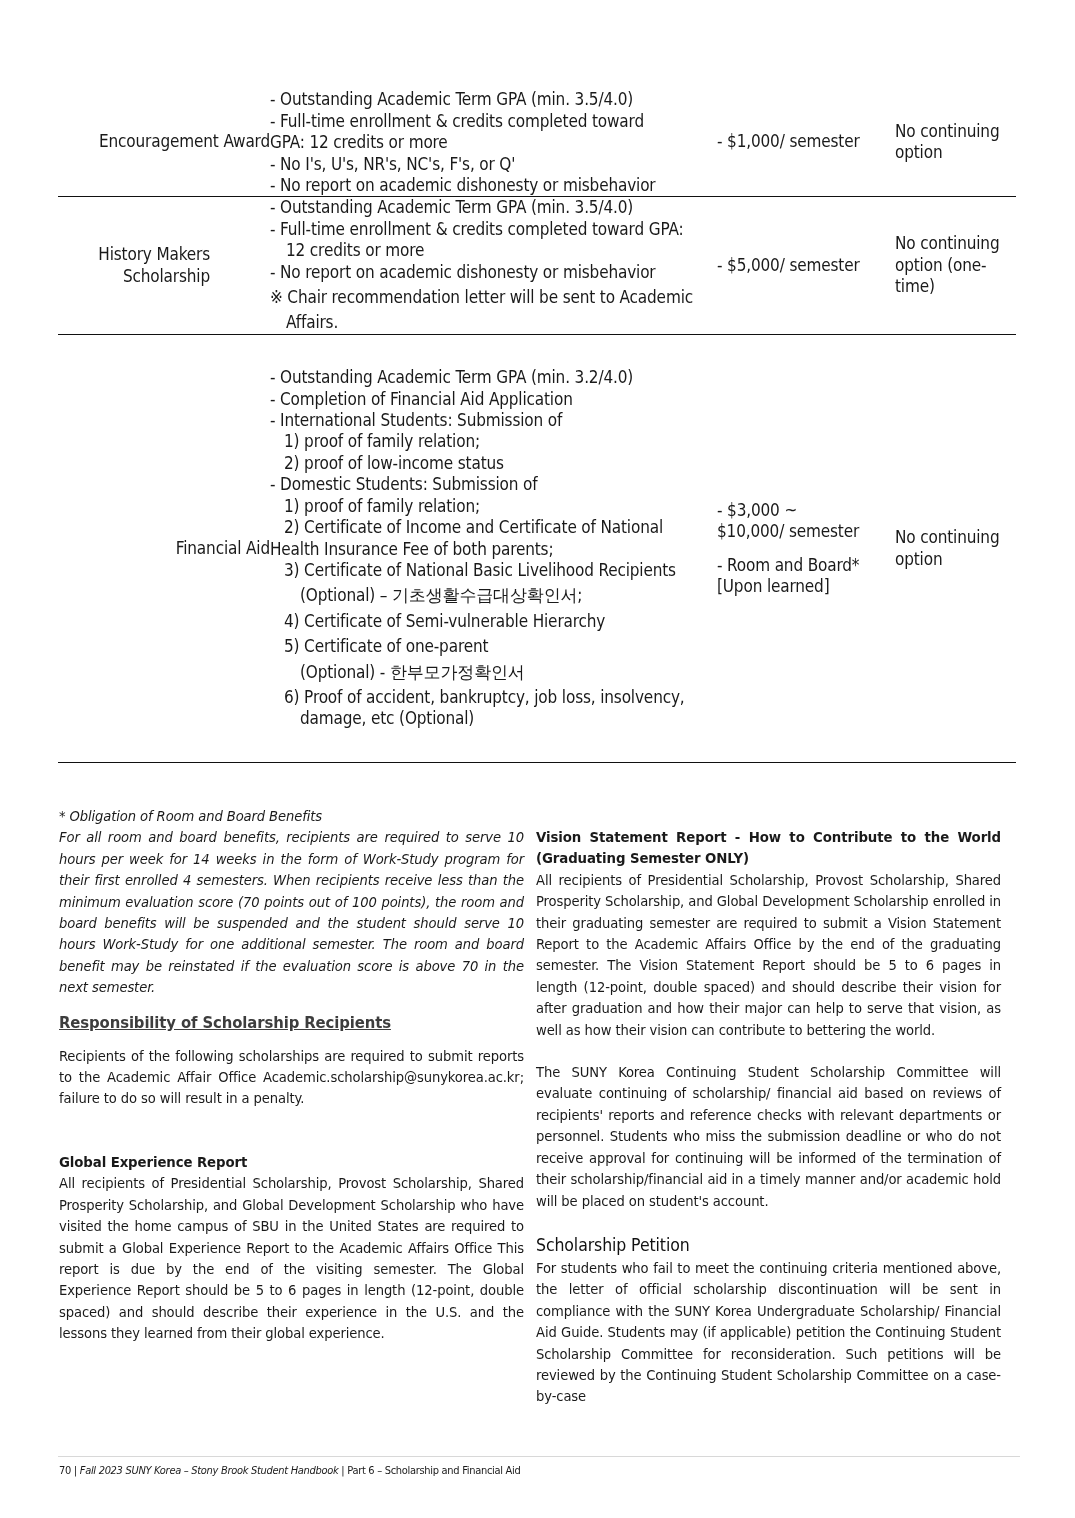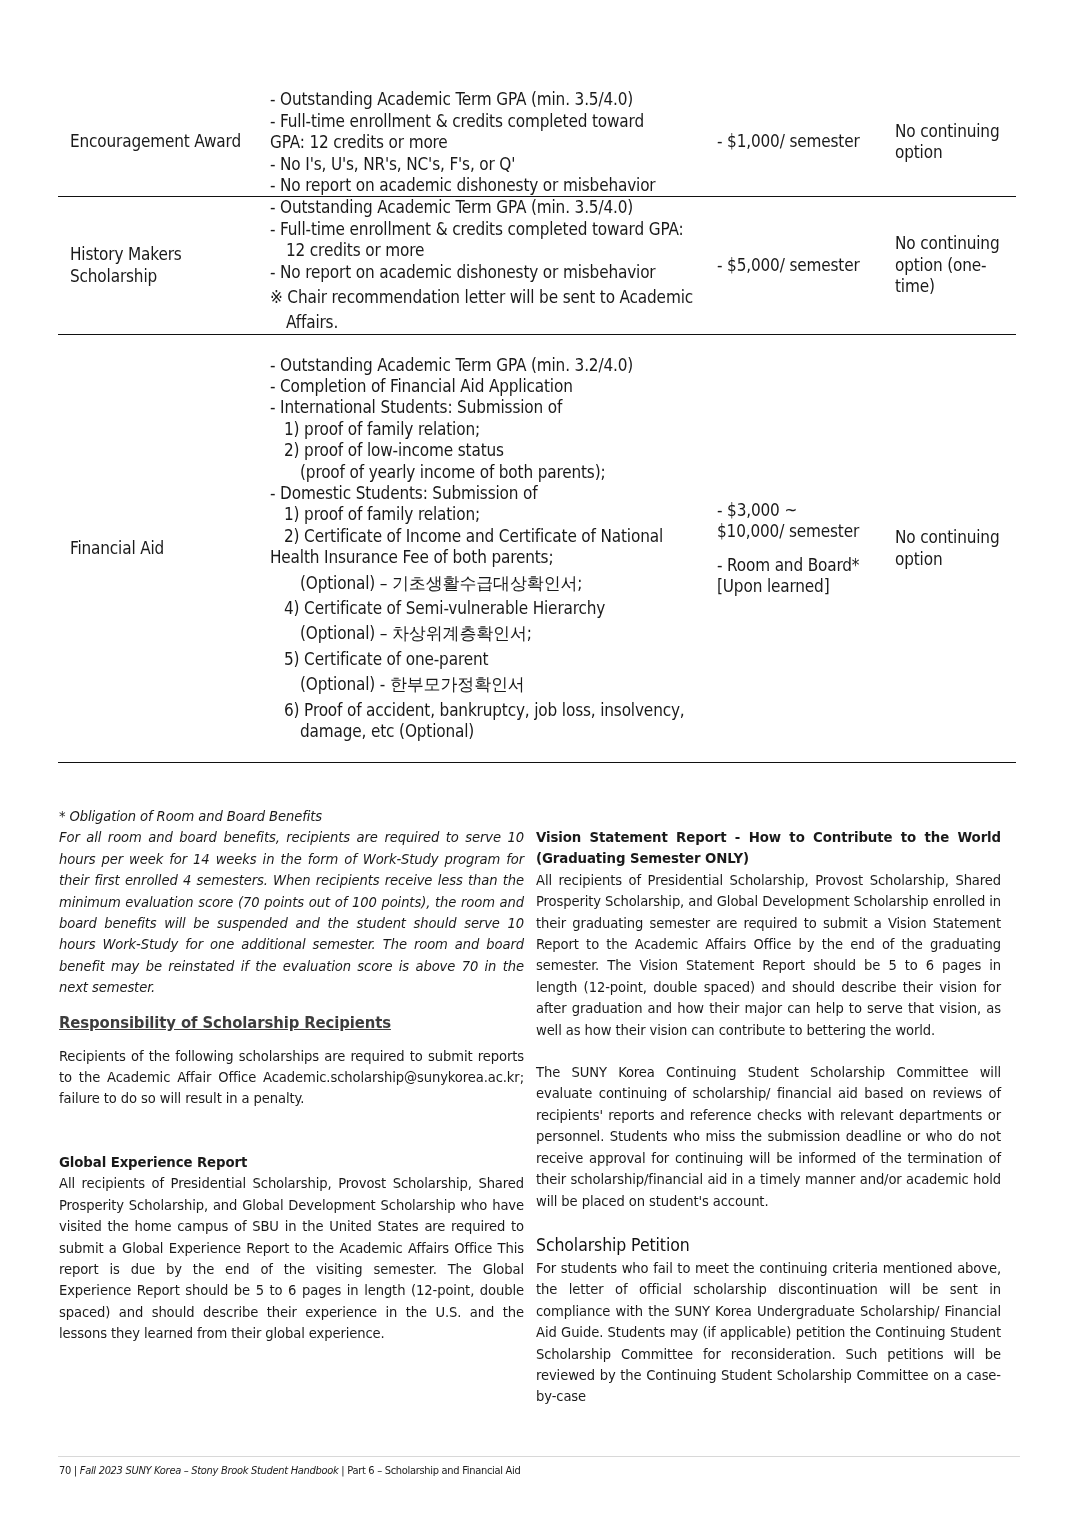--- a/index.html
+++ b/index.html
@@ -10,21 +10,21 @@
   }
   .page { position: absolute; left: 0; top: 0; width: 1075px; height: 1518px; }
 
   
   .table { position: absolute; left: 58px; top: 88px; width: 958px; }
   .row {
     position: relative; display: flex; align-items: center;
     border-bottom: 1.5px solid #111;
   }
   .cell { font-size: 17px; line-height: 21.4px; letter-spacing: -0.15px; }
-  .c-name { width: 212px; padding-left: 12px; box-sizing: border-box; }
+  .c-name { width: 212px; padding-left: 12px; box-sizing: border-box; text-align: right; }
   .c-crit { width: 447px; }
   .c-amt  { width: 178px; padding-left: 0px; box-sizing: border-box; }
   .c-cont { width: 121px; }
   .line { display: block; white-space: pre; }
   .ind1 { padding-left: 16px; }
   .ind3 { padding-left: 30px; }
   .ind-b { padding-left: 14px; }
   .gap { margin-top: 4px; }
   .r-enc { height: 108px; padding-top: 0; }
   .r-enc .c-crit { padding-top: 2px; }
@@ -96,28 +96,27 @@
     </div>
 
     <div class="row r-fin">
       <div class="cell c-name">Financial Aid</div>
       <div class="cell c-crit">
         <span class="line">- Outstanding Academic Term GPA (min. 3.2/4.0)</span>
         <span class="line">- Completion of Financial Aid Application</span>
         <span class="line">- International Students: Submission of</span>
         <span class="line ind-b">1) proof of family relation;</span>
         <span class="line ind-b">2) proof of low-income status</span>
-        <span class="line ind3">(proof of yearly income of both parents);</span>
         <span class="line">- Domestic Students: Submission of</span>
         <span class="line ind-b">1) proof of family relation;</span>
         <span class="line ind-b">2) Certificate of Income and Certificate of National</span>
         <span class="line">Health Insurance Fee of both parents;</span>
+        <span class="line ind-b">3) Certificate of National Basic Livelihood Recipients</span>
         <span class="line ind3 gap">(Optional) – 기초생활수급대상확인서;</span>
         <span class="line ind-b gap">4) Certificate of Semi-vulnerable Hierarchy</span>
-        <span class="line ind3 gap">(Optional) – 차상위계층확인서;</span>
         <span class="line ind-b gap">5) Certificate of one-parent</span>
         <span class="line ind3 gap">(Optional) - 한부모가정확인서</span>
         <span class="line ind-b gap">6) Proof of accident, bankruptcy, job loss, insolvency,</span>
         <span class="line ind3">damage, etc (Optional)</span>
       </div>
       <div class="cell c-amt">
         <span class="amt-block" style="width:150px;">- $3,000 ~ $10,000/ semester</span>
         <span class="amt-block amt-gap" style="width:150px;">- Room and Board* [Upon learned]</span>
       </div>
       <div class="cell c-cont">No continuing option</div>

